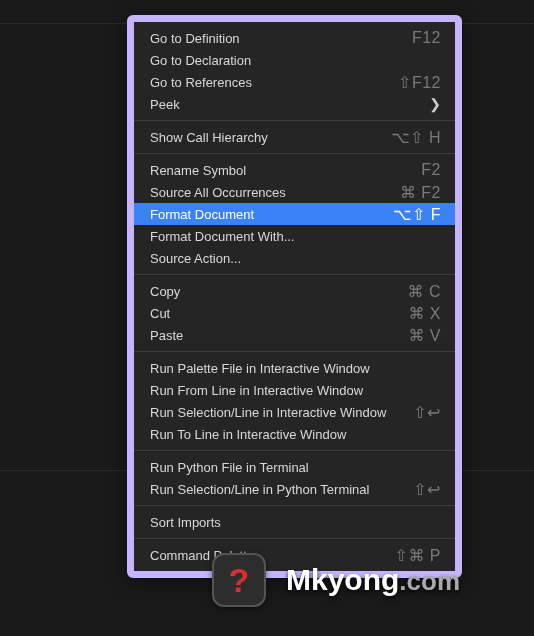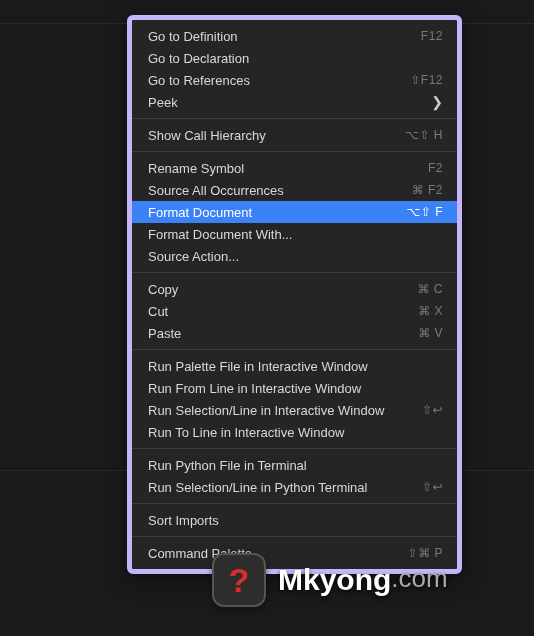--- a/index.html
+++ b/index.html
@@ -18,42 +18,42 @@
     left: 0; right: 0;
     height: 1px;
     background: #2a2a2a;
   }
   .menu {
     position: absolute;
     left: 127px;
     top: 15px;
     width: 335px;
     background: #252526;
-    border: 5px solid #c4b5fd;
+    border: 7px solid #c4b5fd;
     border-radius: 6px;
     box-shadow: 0 4px 20px rgba(0,0,0,0.5);
     padding: 5px 0;
   }
   .item {
     display: flex;
     justify-content: space-between;
     align-items: center;
     height: 22px;
     padding: 0 14px 0 16px;
     color: #d8d8d8;
     cursor: default;
   }
   .item.selected {
     background: #3b82f6;
     color: #fff;
   }
   .item.selected .shortcut { color: #fff; }
   .shortcut {
     color: #7a7a7a;
-    font-size: 12px;
+    font-size: 16px;
     letter-spacing: 0.5px;
   }
   .sep {
     height: 1px;
     background: #3c3c3c;
     margin: 5px 0;
   }
   .submenu-arrow {
     color: #ccc;
     font-size: 14px;
@@ -79,32 +79,33 @@
     justify-content: center;
     box-shadow: 0 2px 6px rgba(0,0,0,0.5);
   }
   .logo-q {
     font-size: 34px;
     font-weight: 700;
     color: #d82e2e;
   }
   .logo-text {
     display: flex;
-    align-items: flex-start;
+    align-items: flex-end;
     font-weight: 700;
     text-shadow: 0 2px 4px rgba(0,0,0,0.8);
+    margin-left: 8px;
   }
   .logo-main {
     font-size: 30px;
     color: #fff;
   }
   .logo-dot {
     font-size: 26px;
     color: #aaa;
-    font-weight: 400;
+    font-weight: 700;
   }
 </style>
 </head>
 <body>
 
 <div class="bg-line" style="top:23px"></div>
 <div class="bg-line" style="top:470px"></div>
 
 <div class="menu" id="menu">
     <div class="item">

